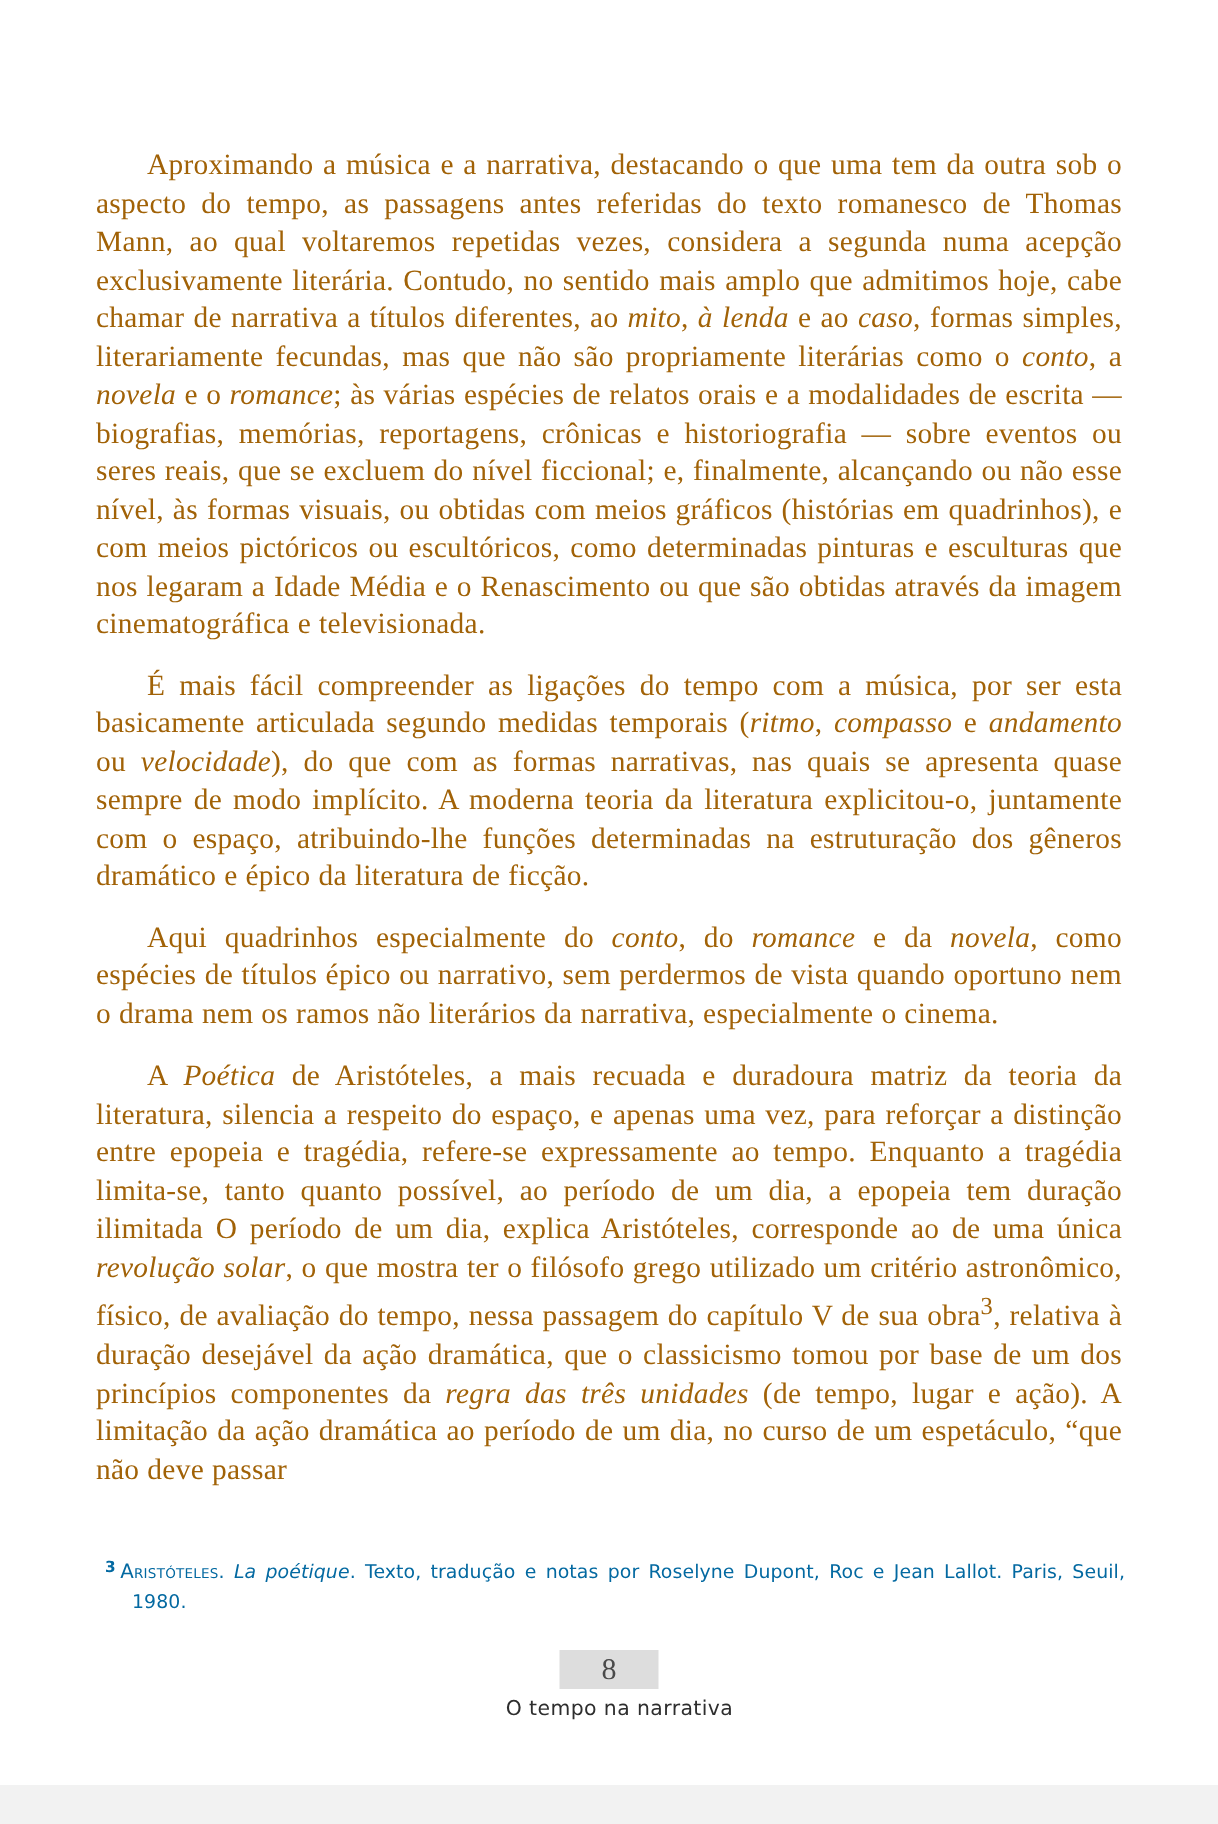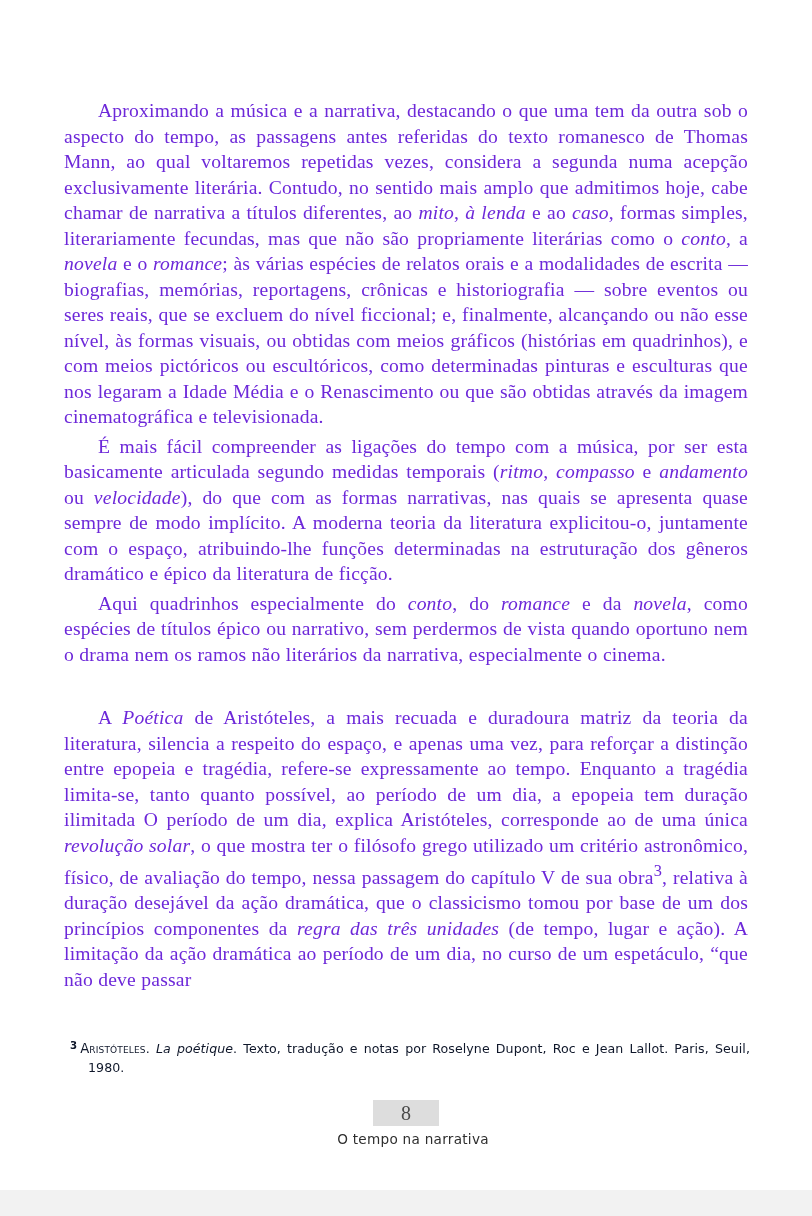--- a/index.html
+++ b/index.html
@@ -34,26 +34,26 @@
     width: 684px;
   }
 
   .para {
     margin: 0;
     text-align: justify;
     text-justify: inter-word;
     font-size: 19.6px;
     line-height: 25.5px;
     text-indent: 34px;
-    color: #6d28d9;
+    color: #a16207;
     letter-spacing: 0.01em;
     word-spacing: 0.012em;
     hyphens: manual;
   }
-  .para + .para { margin-top: 4px; }
+  .para + .para { margin-top: 15px; }
 
   .para i, .para em {
     font-style: italic;
   }
 
   
   .section-heading {
     position: absolute;
     left: 64px;
     top: 705px;
@@ -78,21 +78,21 @@
 
   
   .footnote {
     position: absolute;
     left: 70px;
     top: 1036px;
     width: 680px;
     font-family: "DejaVu Sans", "Liberation Sans", sans-serif;
     font-size: 12.6px;
     line-height: 19px;
-    color: #0f172a;
+    color: #0369a1;
     text-align: justify;
     letter-spacing: 0.005em;
   }
   .footnote .fn-line {
     display: block;
     padding-left: 18px;
     text-indent: -18px;
   }
   .footnote .fn-line.cont {
     text-indent: 0;

